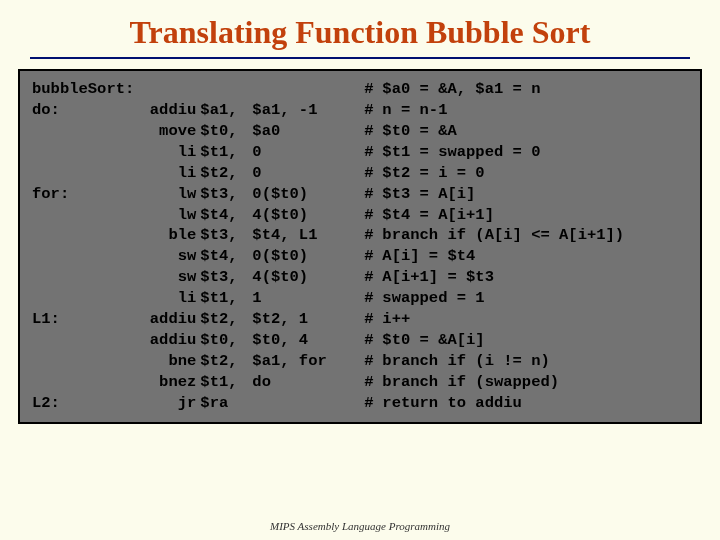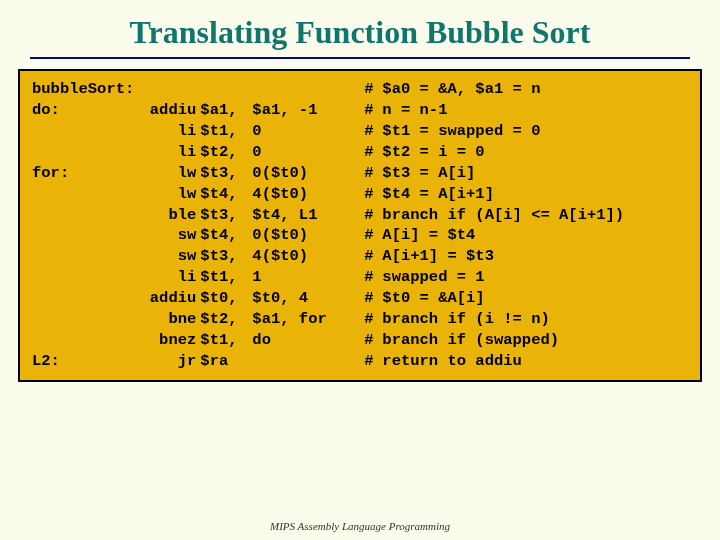--- a/index.html
+++ b/index.html
@@ -8,33 +8,33 @@
     height: 540px;
     background: #fcfcec;
     font-family: Georgia, 'Times New Roman', serif;
     overflow: hidden;
     position: relative;
   }
   .title {
     text-align: center;
     font-size: 32px;
     font-weight: bold;
-    color: #0f766e;
+    color: #c2410c;
     padding: 14px 0 6px 0;
     font-family: "Comic Sans MS", "Segoe Script", cursive;
   }
   .title-underline {
     border-top: 2px solid #001070;
     margin: 0 30px 10px 30px;
   }
   .code-frame {
     margin: 0 18px;
     border: 2px solid #000;
     padding: 8px 12px;
-    background: #eab308;
+    background: #737373;
   }
   .code-table {
     border-collapse: collapse;
     font-family: "Courier New", monospace;
     font-size: 15.5px;
     font-weight: bold;
     color: #000;
     line-height: 1.35;
     width: 100%;
   }
@@ -83,20 +83,28 @@
         <tr>
           <td class="col-label">do:</td>
           <td class="col-instr">addiu</td>
           <td class="col-reg">$a1,</td>
           <td class="col-arg">$a1, -1</td>
           <td class="col-hash">#</td>
           <td class="col-cmt">n = n-1</td>
         </tr>
         <tr>
           <td class="col-label"></td>
+          <td class="col-instr">move</td>
+          <td class="col-reg">$t0,</td>
+          <td class="col-arg">$a0</td>
+          <td class="col-hash">#</td>
+          <td class="col-cmt">$t0 = &amp;A</td>
+        </tr>
+        <tr>
+          <td class="col-label"></td>
           <td class="col-instr">li</td>
           <td class="col-reg">$t1,</td>
           <td class="col-arg">0</td>
           <td class="col-hash">#</td>
           <td class="col-cmt">$t1 = swapped = 0</td>
         </tr>
         <tr>
           <td class="col-label"></td>
           <td class="col-instr">li</td>
           <td class="col-reg">$t2,</td>
@@ -146,20 +154,28 @@
         </tr>
         <tr>
           <td class="col-label"></td>
           <td class="col-instr">li</td>
           <td class="col-reg">$t1,</td>
           <td class="col-arg">1</td>
           <td class="col-hash">#</td>
           <td class="col-cmt">swapped = 1</td>
         </tr>
         <tr>
+          <td class="col-label">L1:</td>
+          <td class="col-instr">addiu</td>
+          <td class="col-reg">$t2,</td>
+          <td class="col-arg">$t2, 1</td>
+          <td class="col-hash">#</td>
+          <td class="col-cmt">i++</td>
+        </tr>
+        <tr>
           <td class="col-label"></td>
           <td class="col-instr">addiu</td>
           <td class="col-reg">$t0,</td>
           <td class="col-arg">$t0, 4</td>
           <td class="col-hash">#</td>
           <td class="col-cmt">$t0 = &amp;A[i]</td>
         </tr>
         <tr>
           <td class="col-label"></td>
           <td class="col-instr">bne</td>

